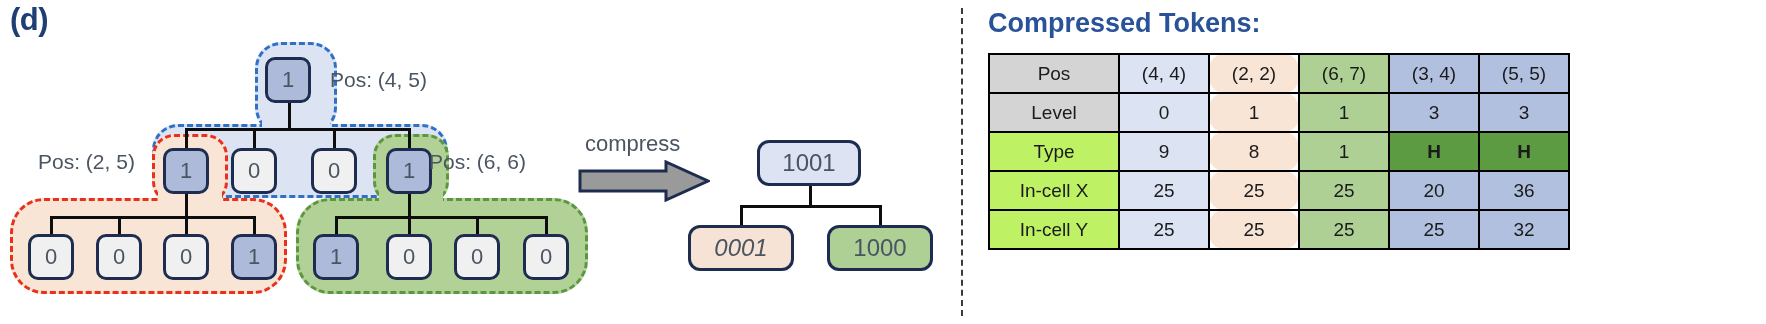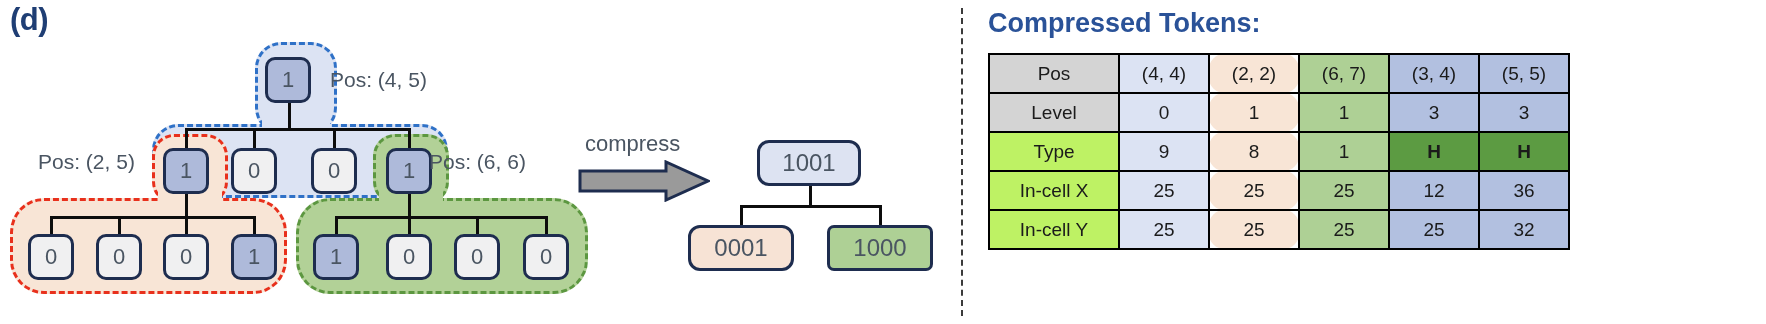--- a/index.html
+++ b/index.html
@@ -34,21 +34,21 @@
     display: flex;
     align-items: center;
     justify-content: center;
     font-size: 22px;
     color: #4a5562;
     z-index: 6;
   }
   .node.zero { background: #f0f0f1; }
   .node.one  { background: #aebada; }
   .node.blue { background: #dde3f2; }
-  .node.peach{ background: #f7e3d5; }
+  .node.peach{ background: #f7e3d5; font-style: italic; }
   .node.green{ background: #aed095; }
 
   
   .hline, .vline {
     position: absolute;
     background: #0d0d0d;
     z-index: 4;
   }
   .hline { height: 3px; }
   .vline { width: 3px; }
@@ -221,21 +221,21 @@
   <div class="hline" style="left:740px; top:205px; width:142px;"></div>
   <div class="vline" style="left:740px; top:205px; height:22px;"></div>
   <div class="vline" style="left:879px; top:205px; height:22px;"></div>
 
   <div class="node blue" style="left:757px; top:140px; width:104px; height:46px; border-radius:12px; font-size:24px;">
     <span>1001</span>
   </div>
   <div class="node peach" style="left:688px; top:225px; width:106px; height:46px; border-radius:12px; font-size:24px;">
     <span>0001</span>
   </div>
-  <div class="node green" style="left:827px; top:225px; width:106px; height:46px; border-radius:7px; font-size:24px;">
+  <div class="node green" style="left:827px; top:225px; width:106px; height:46px; border-radius:12px; font-size:24px;">
     <span>1000</span>
   </div>
 
   <div class="divider" style="left:961px;"></div>
 
   <div class="tokens-title" style="left:988px; top:8px;">Compressed Tokens:</div>
 
   <table class="tokens" style="left:988px; top:53px;">
     <tbody>
       <tr>
@@ -260,21 +260,21 @@
         <td class="c-peach">8</td>
         <td class="c-green-lt">1</td>
         <td class="c-green-dk">H</td>
         <td class="c-green-dk">H</td>
       </tr>
       <tr>
         <td class="rowhdr-dark">In-cell X</td>
         <td class="c-blue-lt">25</td>
         <td class="c-peach">25</td>
         <td class="c-green-lt">25</td>
-        <td class="c-blue-md">12</td>
+        <td class="c-blue-md">20</td>
         <td class="c-blue-md">36</td>
       </tr>
       <tr>
         <td class="rowhdr-dark">In-cell Y</td>
         <td class="c-blue-lt">25</td>
         <td class="c-peach">25</td>
         <td class="c-green-lt">25</td>
         <td class="c-blue-md">25</td>
         <td class="c-blue-md">32</td>
       </tr>

